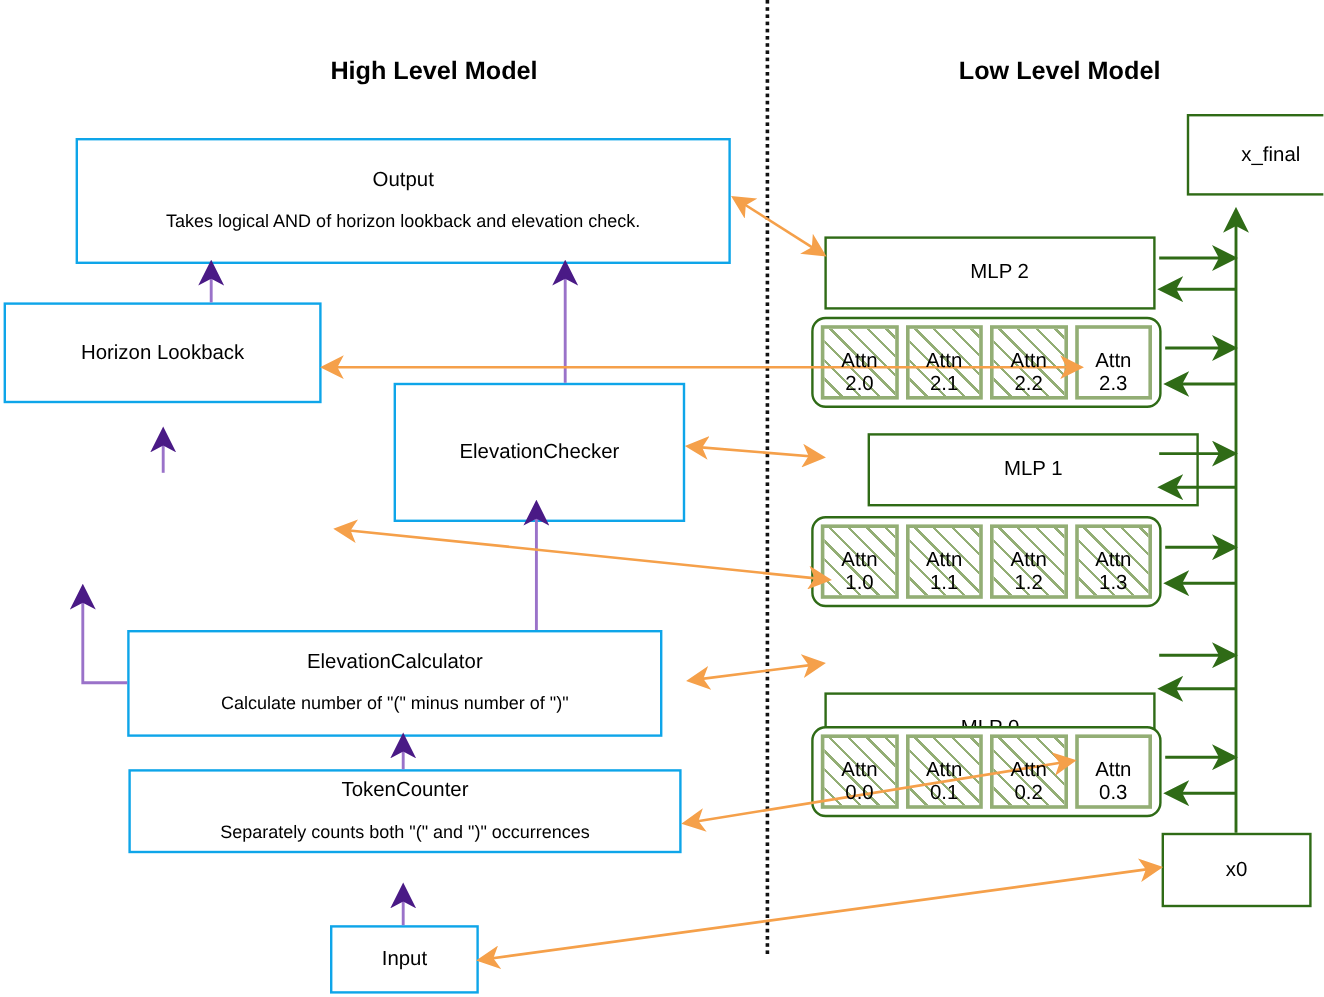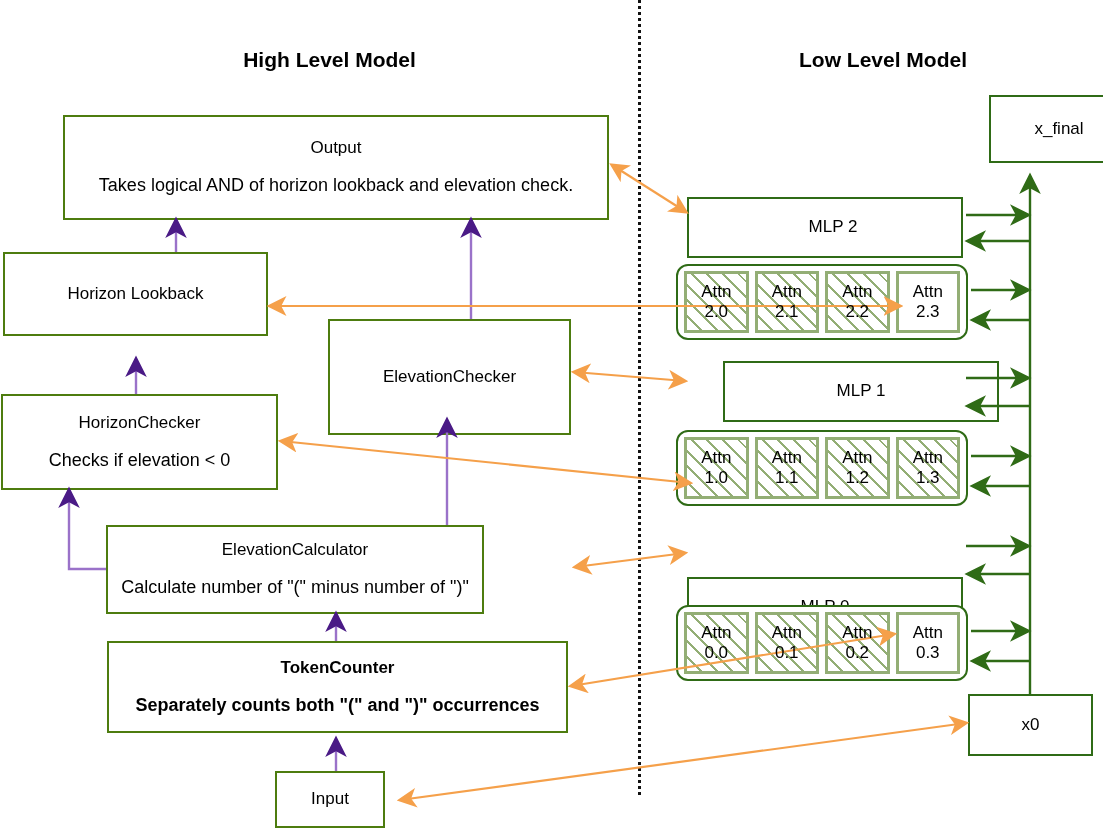--- a/index.html
+++ b/index.html
@@ -7,79 +7,75 @@
   #stage{position:relative;width:1103px;height:831px;background:#fff;overflow:hidden;}
 
   .title{position:absolute;font-weight:bold;font-size:21px;color:#000;text-align:center;white-space:nowrap;}
 
   .divider{position:absolute;border-left:3px dotted #111;}
 
   
   .node{position:absolute;box-sizing:border-box;background:#fff;
         display:flex;flex-direction:column;align-items:center;justify-content:center;}
   .node .ttl{font-size:17px;color:#000;text-align:center;line-height:1.2;}
-  .node .sub{font-size:18px;color:#000;line-height:1.25;margin-top:16px;}
+  .node .sub{font-size:15px;color:#000;line-height:1.25;margin-top:16px;}
   .node.single .ttl{margin:0;}
 
-  .hl{border:2px solid #4d7c0f;}
+  .hl{border:2px solid #0ea5e9;}
   .ll{border:2px solid #2f6b16;}
 
   
   .attn-group{position:absolute;box-sizing:border-box;border:2px solid #2f6b16;border-radius:12px;
               background:#fff;display:flex;align-items:center;justify-content:space-between;
               padding:5px 6px;gap:6px;}
   .attn-head{flex:1 1 0;height:100%;box-sizing:border-box;border:3px solid #93ae75;background:#fff;
-             display:flex;flex-direction:column;align-items:center;justify-content:center;
+             display:flex;flex-direction:column;align-items:center;justify-content:flex-end;
              font-size:17px;line-height:1.15;color:#000;position:relative;}
   .attn-head.hatched{
      background-image:repeating-linear-gradient(45deg, transparent 0 9px, #93ae75 9px 11px);
   }
   .attn-head span{position:relative;z-index:2;}
 
   svg.wires{position:absolute;left:0;top:0;width:1103px;height:831px;overflow:visible;pointer-events:none;}
 </style>
 </head>
 <body>
 
 <div id="stage">
 
-  <div class="title" style="left:222px;top:48px;width:215px;">High Level Model</div>
+  <div class="title" style="left:233px;top:48px;width:215px;text-align:right;">High Level Model</div>
   <div class="title" style="left:778px;top:48px;width:210px;">Low Level Model</div>
 
   <div class="divider" style="left:638px;top:0px;height:795px;"></div>
 
   <div class="node hl" style="left:63px;top:115px;width:546px;height:105px;">
     <div class="ttl">Output</div>
     <div class="sub">Takes logical AND of horizon lookback and elevation check.</div>
   </div>
 
   <div class="node hl" style="left:3px;top:252px;width:265px;height:84px;">
     <div class="ttl">Horizon Lookback</div>
   </div>
 
   <div class="node hl" style="left:328px;top:319px;width:243px;height:116px;">
     <div class="ttl">ElevationChecker</div>
   </div>
 
-  <div class="node hl" style="left:1px;top:394px;width:277px;height:96px;">
-    <div class="ttl">HorizonChecker</div>
-    <div class="sub">Checks if elevation &lt; 0</div>
-  </div>
-
-  <div class="node hl" style="left:106px;top:525px;width:378px;height:89px;">
+
+  <div class="node hl" style="left:106px;top:525px;width:446px;height:89px;">
     <div class="ttl">ElevationCalculator</div>
     <div class="sub">Calculate number of "(" minus number of ")"</div>
   </div>
 
-  <div class="node hl" style="left:107px;top:641px;width:461px;height:92px;font-weight:bold;">
+  <div class="node hl" style="left:107px;top:641px;width:461px;height:70px;">
     <div class="ttl">TokenCounter</div>
     <div class="sub">Separately counts both "(" and ")" occurrences</div>
   </div>
 
-  <div class="node hl single" style="left:275px;top:771px;width:110px;height:57px;">
+  <div class="node hl single" style="left:275px;top:771px;width:124px;height:57px;">
     <div class="ttl">Input</div>
   </div>
 
   <div class="node ll single" style="left:961px;top:95px;width:140px;height:68px;margin-left:28px;">
     <div class="ttl">x_final</div>
   </div>
 
   <div class="node ll single" style="left:687px;top:197px;width:276px;height:61px;padding-left:16px;">
     <div class="ttl">MLP 2</div>
   </div>

